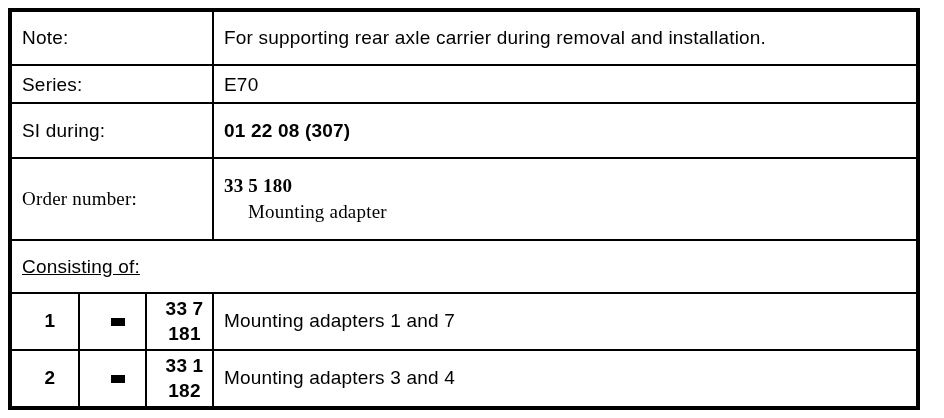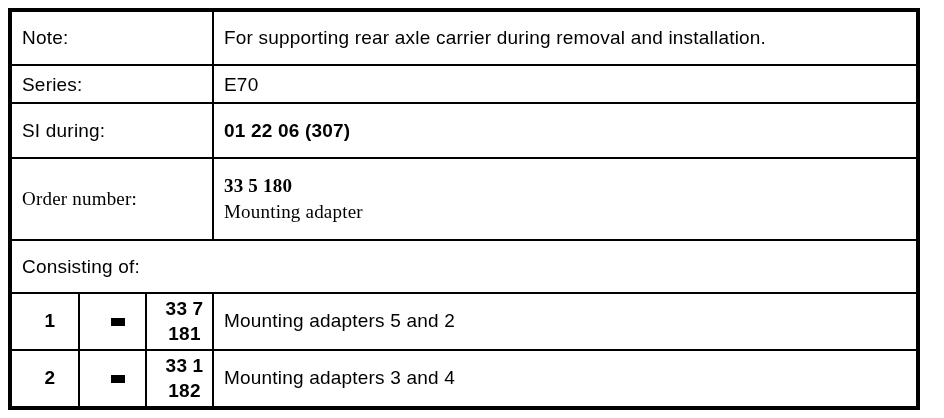--- a/index.html
+++ b/index.html
@@ -55,29 +55,29 @@
   .col-num     { width: 34px;  text-align: center; padding-left: 0; }
   .col-marker  { width: 36px;  text-align: center; padding-left: 0; }
   .col-part    { width: 120px; padding-left: 0; text-align: center; }
 
   .bold { font-weight: bold; }
 
   .row-note      { height: 52px; }
   .row-series    { height: 37px; padding-left: 16px; }
   .row-si        { height: 53px; }
   .row-order     { height: 80px; font-family: Liberation Serif, serif; }
-  .row-consist   { height: 52px; }
+  .row-consist   { height: 52px; text-decoration: underline; }
   .row-item      { height: 55px; }
 
   .order-cell {
     vertical-align: middle;
     line-height: 1.45;
   }
   .order-line-1 { font-weight: bold; display: block; }
-  .order-line-2 { display: block; }
+  .order-line-2 { display: block; margin-left: 24px; }
 
   .marker-square {
     display: inline-block;
     width: 14px;
     height: 8px;
     background: #000000;
     vertical-align: middle;
   }
 </style>
 </head>
@@ -92,42 +92,42 @@
         <td colspan="2">For supporting rear axle carrier during removal and installation.</td>
       </tr>
 
       <tr class="row-series">
         <td class="col-label" colspan="3">Series:</td>
         <td colspan="2">E70</td>
       </tr>
 
       <tr class="row-si">
         <td class="col-label" colspan="3">SI during:</td>
-        <td colspan="2" class="bold">01 22 06 (307)</td>
+        <td colspan="2" class="bold">01 22 08 (307)</td>
       </tr>
 
       <tr class="row-order">
         <td class="col-label" colspan="3">Order number:</td>
         <td colspan="2" class="order-cell">
           <span class="order-line-1">33 5 180</span>
           <span class="order-line-2">Mounting adapter</span>
         </td>
       </tr>
 
       <tr class="row-consist">
         <td colspan="5">Consisting of:</td>
       </tr>
 
       <tr class="row-item">
         <td class="col-num bold">1</td>
         <td class="col-marker">
           <span class="marker-square"></span>
         </td>
         <td class="col-part bold">33 7 181</td>
-        <td colspan="2">Mounting adapters 5 and 2</td>
+        <td colspan="2">Mounting adapters 1 and 7</td>
       </tr>
 
       <tr class="row-item">
         <td class="col-num bold">2</td>
         <td class="col-marker">
           <span class="marker-square"></span>
         </td>
         <td class="col-part bold">33 1 182</td>
         <td colspan="2">Mounting adapters 3 and 4</td>
       </tr>

